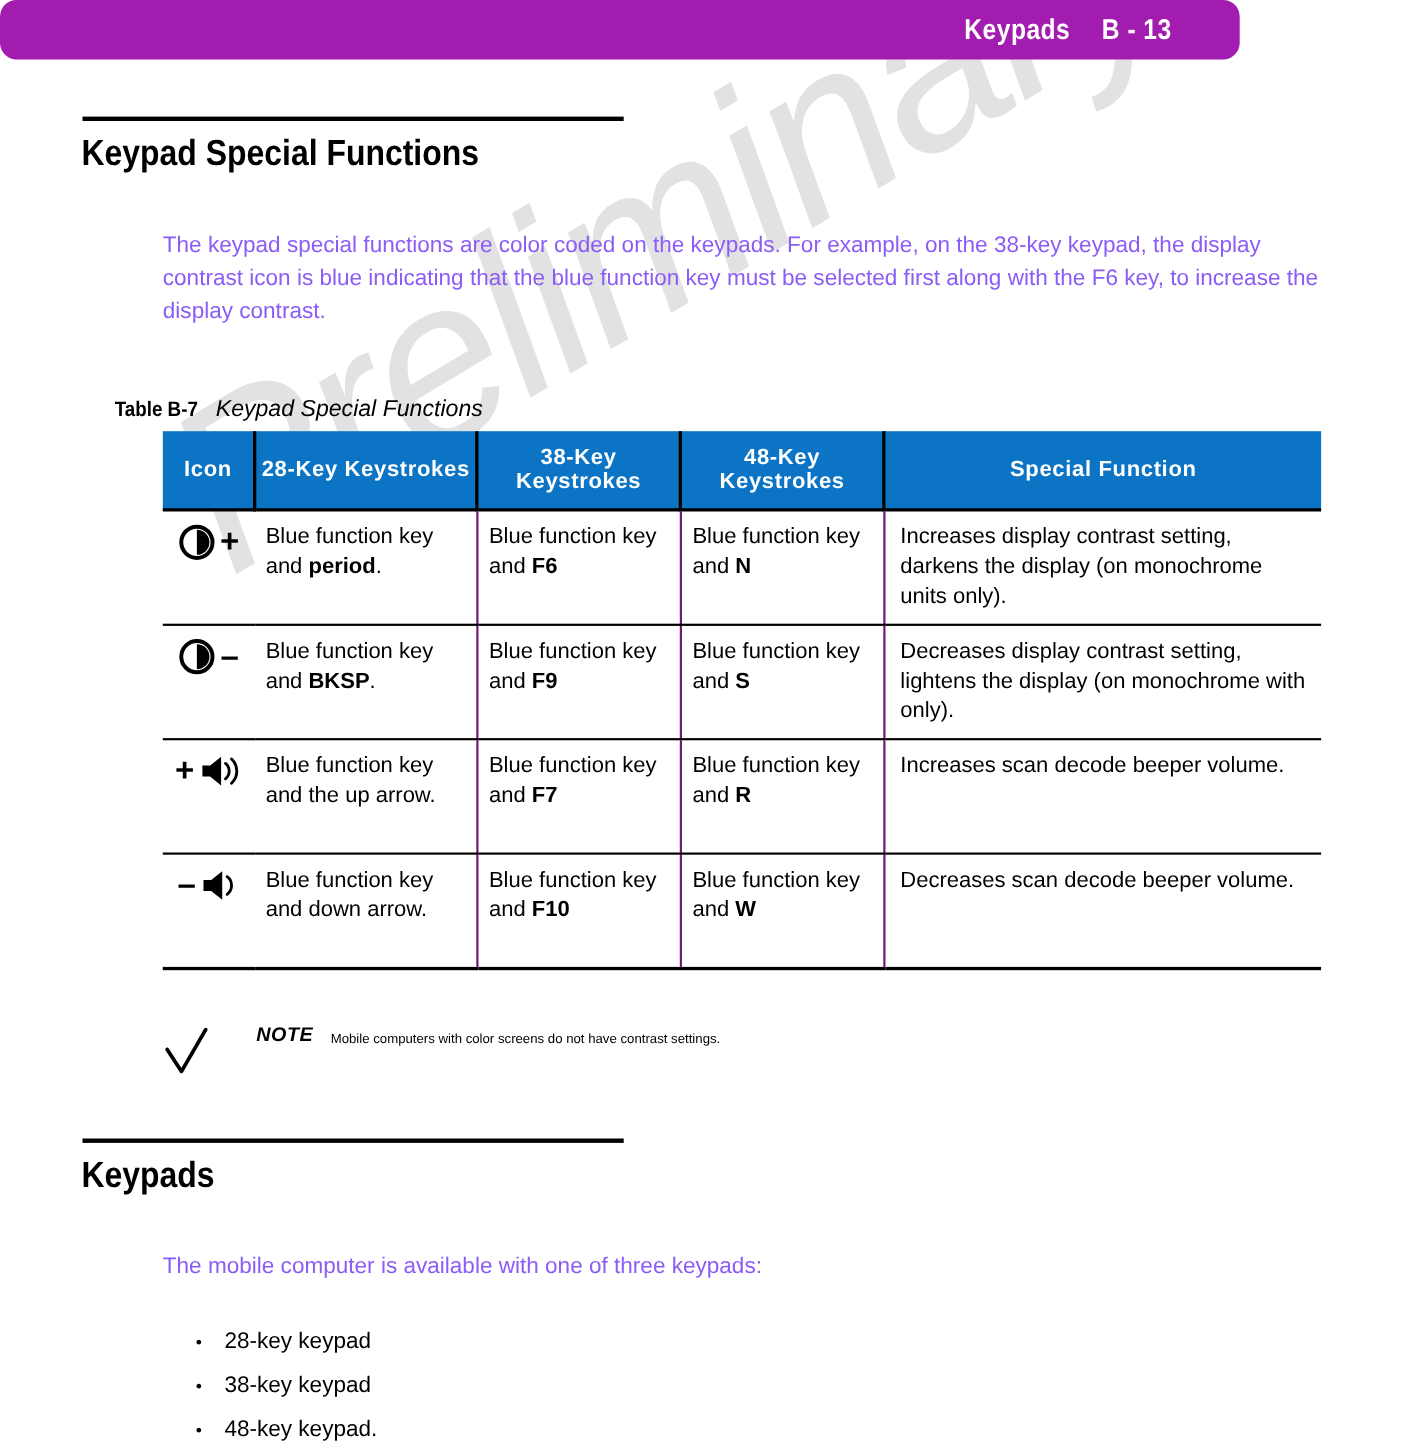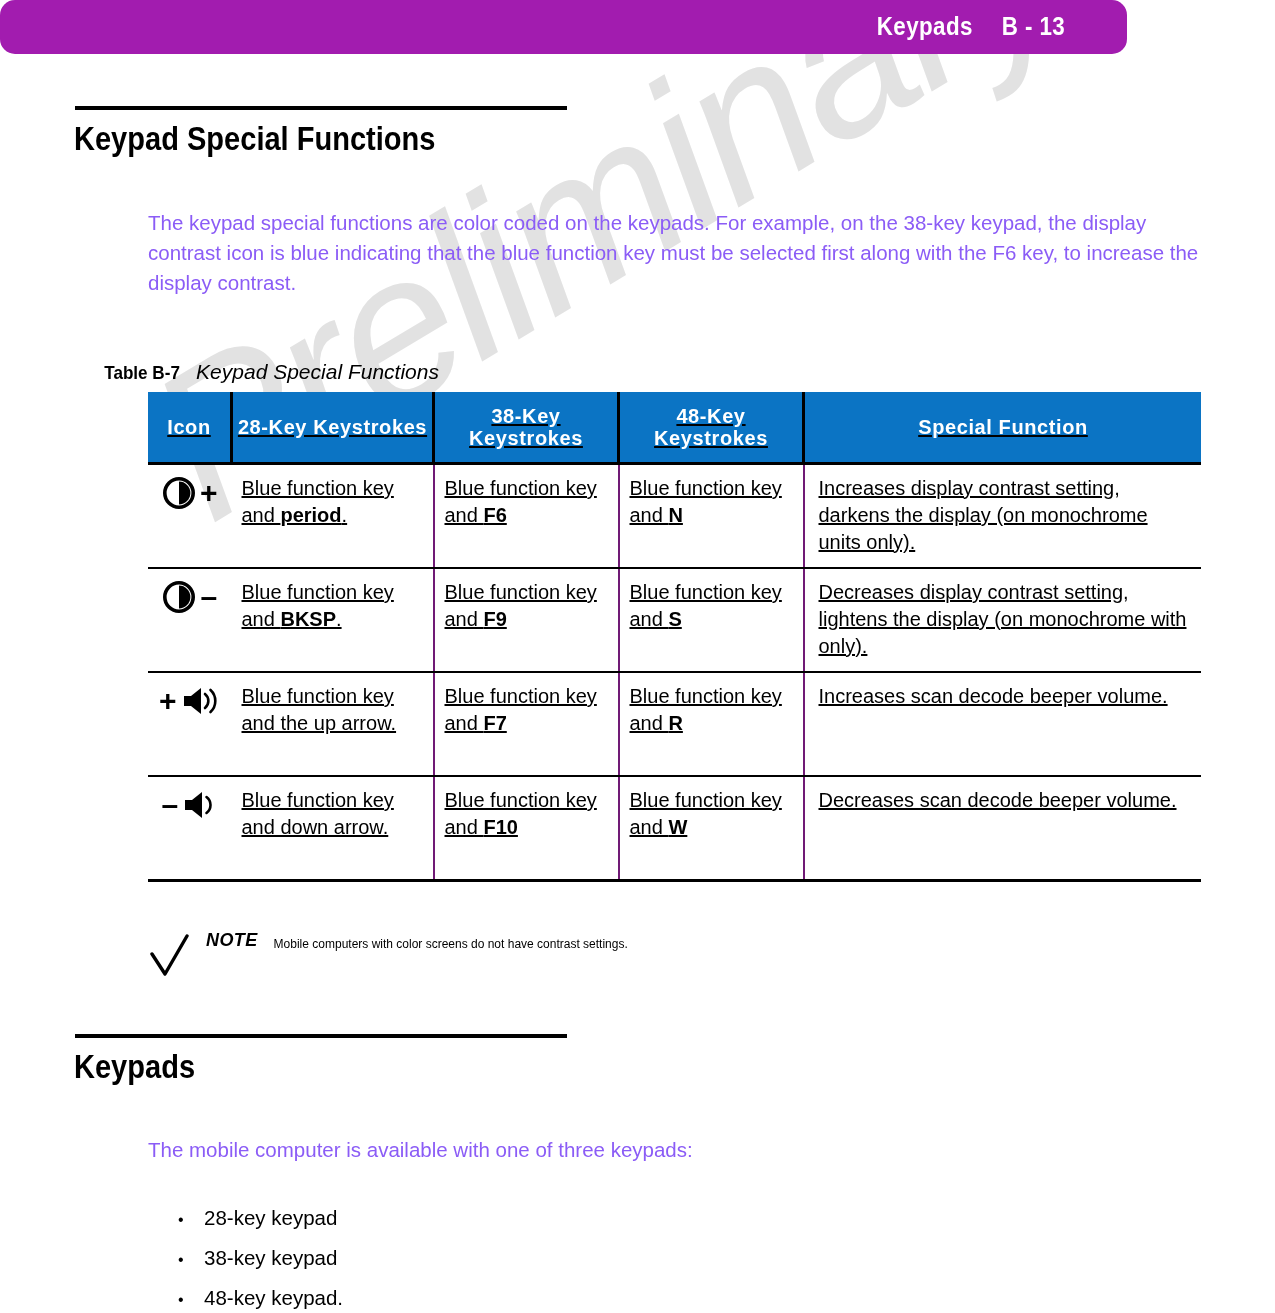--- a/index.html
+++ b/index.html
@@ -119,21 +119,20 @@
     font-style: italic;
     font-size: 21px;
     padding-left: 12px;
   }
 
   table.sf-table {
     margin-left: 148px;
     border-collapse: collapse;
     width: 1053px;
     table-layout: fixed;
-    text-decoration: underline;
   }
   table.sf-table th {
     background: #0b74c4;
     color: #ffffff;
     font-size: 20px;
     font-weight: 700;
     font-family: "Liberation Sans Narrow", "Liberation Sans", sans-serif;
     letter-spacing: 0.6px;
     text-align: center;
     vertical-align: middle;
@@ -192,20 +191,21 @@
     padding-top: 4px;
   }
   .note-label {
     font-weight: 700;
     font-style: italic;
     font-size: 18px;
     font-family: "Liberation Sans Narrow", "Liberation Sans", sans-serif;
     letter-spacing: 0.4px;
     padding-right: 16px;
     white-space: nowrap;
+    margin-left: 27px;
   }
   .note-text {
     font-size: 12px;
     line-height: 28px;
   }
 
   
   .bullet-list { margin-left: 178px; }
   .bullet-item {
     display: flex;

